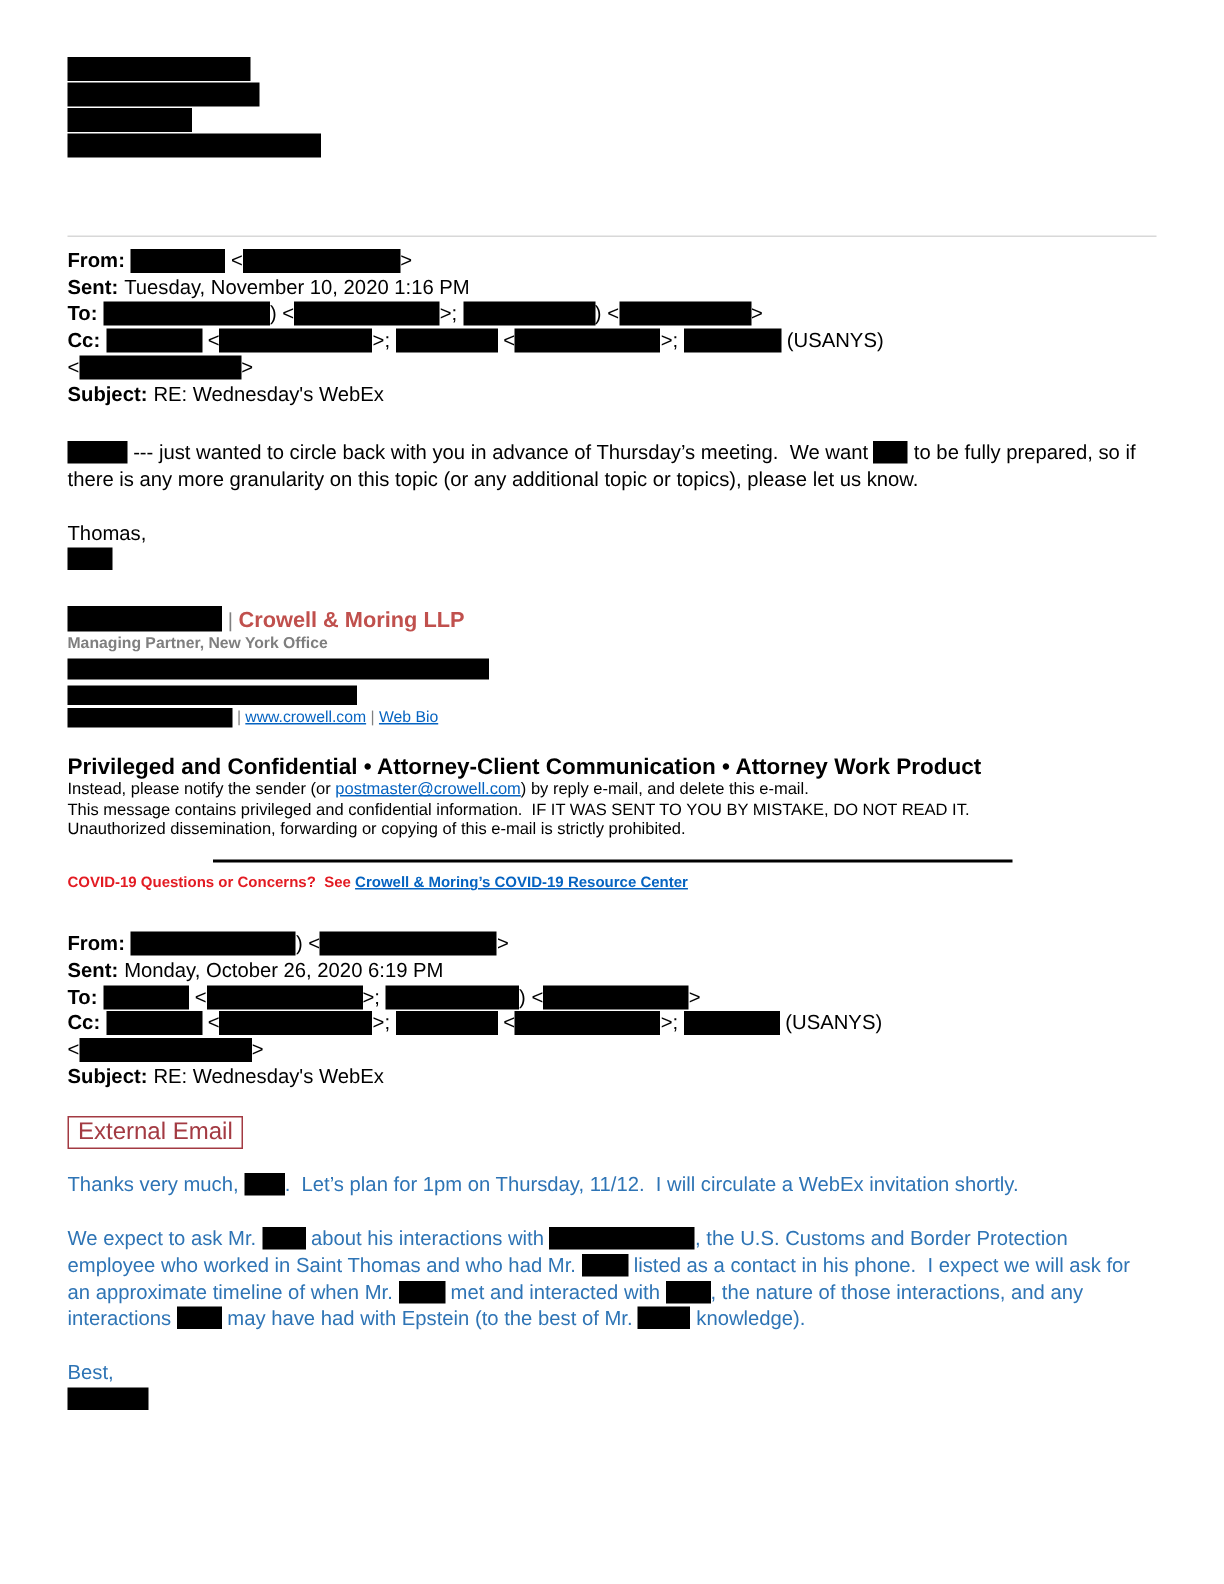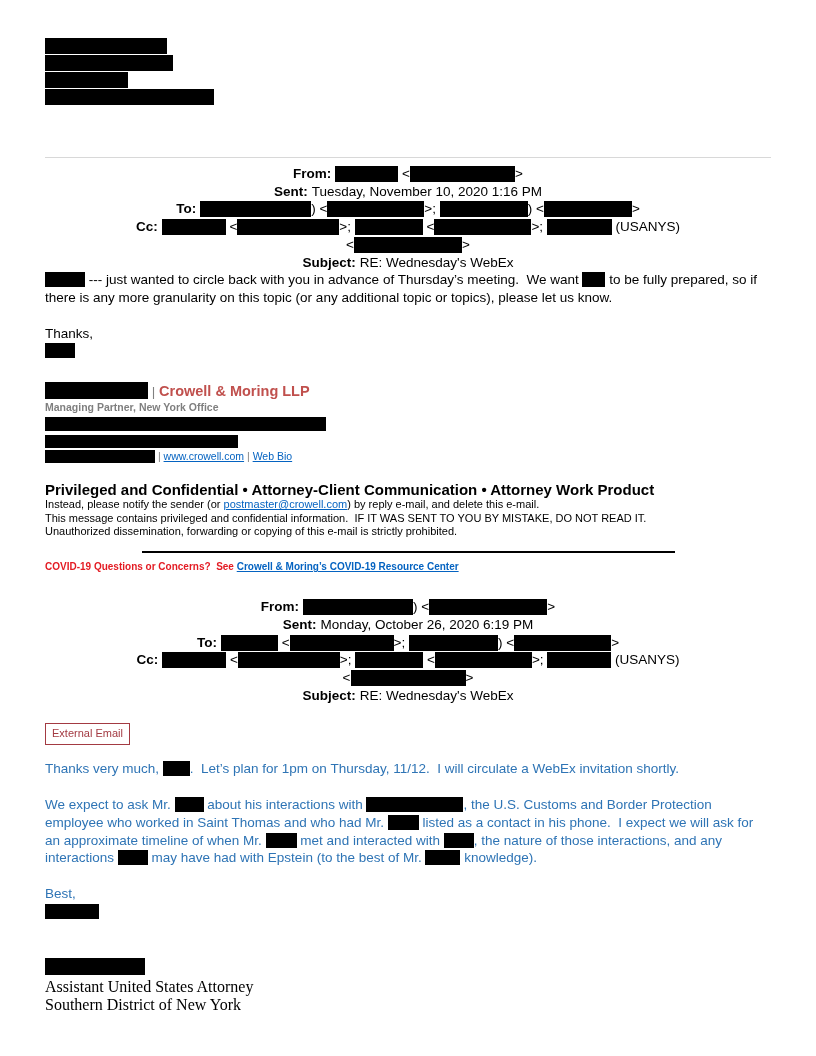--- a/index.html
+++ b/index.html
@@ -17,32 +17,32 @@
   .redact{
     display:inline-block;
     background:#000;
     height:15px;
     vertical-align:text-bottom;
   }
   .top-line{height:17px;line-height:17px;}
   .top-line .redact{height:16px;}
   .gray-rule{border:none;border-top:1px solid #d8d8d8;margin:52px 0 0 0;}
   
-  .headers{font-size:13.5px;line-height:17.7px;text-align:center;}
+  .headers{font-size:13.5px;line-height:17.7px;}
   .headers1{margin-top:7px;}
   .headers2{margin-top:26px;}
   .hline{white-space:pre-wrap;}
   .hlabel{font-weight:bold;margin-right:4px;}
   .hlabel:empty{margin-right:0;}
   .hsegs span{white-space:pre-wrap;}
   .hsegs .redact{height:16px;margin-bottom:-1px;}
   
   .para{font-size:13.5px;line-height:17.7px;margin:0;white-space:pre-wrap;}
   .para span{white-space:pre-wrap;}
-  .mt-body{}
+  .mt-body{margin-top:22px;}
   .mt-line{margin-top:18px;}
   .blue{color:var(--body-blue,#2E74B5);}
   
   .sig{margin-top:22px;}
   .sig-line1{font-size:13.5px;line-height:18px;}
   .sig-line1 .redact{height:17px;}
   .brand{color:var(--brand-red,#C0504D);font-weight:bold;font-size:14.5px;}
   .sep{color:#808080;}
   .sig-title{font-size:10.5px;font-weight:bold;color:#7f7f7f;line-height:13px;}
   .sig-bar{line-height:15px;margin-top:1px;}
@@ -58,21 +58,21 @@
   .u-rule{margin-top:13px;width:533px;border:none;border-top:2px solid #000;}
   .covid{margin-top:6px;font-size:10px;font-weight:bold;white-space:pre-wrap;}
   .covid-red{color:var(--covid-red,#E31B23);}
   .covid-link{color:var(--link-blue,#0563C1);text-decoration:underline;cursor:pointer;}
   
   .badge-row{margin-top:18px;line-height:19px;}
   .external-badge{
     display:inline-block;
     border:1px solid var(--badge-red,#A33A42);
     color:var(--badge-red,#A33A42);
-    font-size:11px;
+    font-size:16px;
     padding:0 6px 1px 6px;
   }
   .p2-first{margin-top:15px;}
   .bar-line{line-height:17.7px;}
   
   .footer{margin-top:38px;font-family:"Liberation Serif",serif;font-size:16px;line-height:18px;}
   .footer .redact{height:17px;}
   .footer-bar{margin-bottom:2px;}
 </style>
 </head>
@@ -92,21 +92,21 @@
   <div class="headers headers1">
     <div class="hline"><span class="hlabel">From:</span><span class="hsegs"><span class="redact" style="width: 63px;"></span><span> &lt;</span><span class="redact" style="width: 105px;"></span><span>&gt;</span></span></div>
     <div class="hline"><span class="hlabel">Sent:</span><span class="hsegs"><span>Tuesday, November 10, 2020 1:16 PM</span></span></div>
     <div class="hline"><span class="hlabel">To:</span><span class="hsegs"><span class="redact" style="width: 111px;"></span><span>) &lt;</span><span class="redact" style="width: 97px;"></span><span>&gt;; </span><span class="redact" style="width: 88px;"></span><span>) &lt;</span><span class="redact" style="width: 88px;"></span><span>&gt;</span></span></div>
     <div class="hline"><span class="hlabel">Cc:</span><span class="hsegs"><span class="redact" style="width: 64px;"></span><span> &lt;</span><span class="redact" style="width: 102px;"></span><span>&gt;; </span><span class="redact" style="width: 68px;"></span><span> &lt;</span><span class="redact" style="width: 97px;"></span><span>&gt;; </span><span class="redact" style="width: 65px;"></span><span> (USANYS)</span></span></div>
     <div class="hline"><span class="hlabel"></span><span class="hsegs"><span>&lt;</span><span class="redact" style="width: 108px;"></span><span>&gt;</span></span></div>
     <div class="hline"><span class="hlabel">Subject:</span><span class="hsegs"><span>RE: Wednesday's WebEx</span></span></div>
   </div>
 
   <p class="para mt-body"><span class="redact" style="width: 40px;"></span><span> --- just wanted to circle back with you in advance of Thursday’s meeting.  We want </span><span class="redact" style="width: 23px;"></span><span> to be fully prepared, so if there is any more granularity on this topic (or any additional topic or topics), please let us know.</span></p>
-  <p class="para mt-line">Thanks,</p>
+  <p class="para mt-line">Thomas,</p>
   <div class="para bar-line"><span class="redact" style="width: 30px;"></span></div>
 
   <div class="sig">
     <div class="sig-line1"><span class="redact" style="width: 103px;"></span><span class="sep"> | </span><span class="brand">Crowell &amp; Moring LLP</span></div>
     <div class="sig-title">Managing Partner, New York Office</div>
     <div class="sig-bar"><span class="redact" style="width: 281px; height: 14px;"></span></div>
     <div class="sig-bar"><span class="redact" style="width: 193px;"></span></div>
     <div class="sig-links"><span class="redact" style="width: 110px;"></span><span class="sep"> | </span><span class="link">www.crowell.com</span><span class="sep"> | </span><span class="link">Web Bio</span></div>
   </div>
 
@@ -131,19 +131,14 @@
 
   <div class="badge-row">
     <span class="external-badge">External Email</span>
   </div>
 
   <p class="para blue p2-first"><span>Thanks very much, </span><span class="redact" style="width: 27px;"></span><span>.  Let’s plan for 1pm on Thursday, 11/12.  I will circulate a WebEx invitation shortly.</span></p>
   <p class="para blue mt-line"><span>We expect to ask Mr. </span><span class="redact" style="width: 29px;"></span><span> about his interactions with </span><span class="redact" style="width: 97px;"></span><span>, the U.S. Customs and Border Protection employee who worked in Saint Thomas and who had Mr. </span><span class="redact" style="width: 31px;"></span><span> listed as a contact in his phone.  I expect we will ask for an approximate timeline of when Mr. </span><span class="redact" style="width: 31px;"></span><span> met and interacted with </span><span class="redact" style="width: 30px;"></span><span>, the nature of those interactions, and any interactions </span><span class="redact" style="width: 30px;"></span><span> may have had with Epstein (to the best of Mr. </span><span class="redact" style="width: 35px;"></span><span> knowledge).</span></p>
   <p class="para blue mt-line">Best,</p>
   <div class="para bar-line"><span class="redact" style="width: 54px;"></span></div>
 
-  <div class="footer">
-    <div class="footer-bar"><span class="redact" style="width: 100px; height: 17px;"></span></div>
-    <div>Assistant United States Attorney</div>
-    <div>Southern District of New York</div>
-  </div>
 
 </div>
 
 </body></html>

